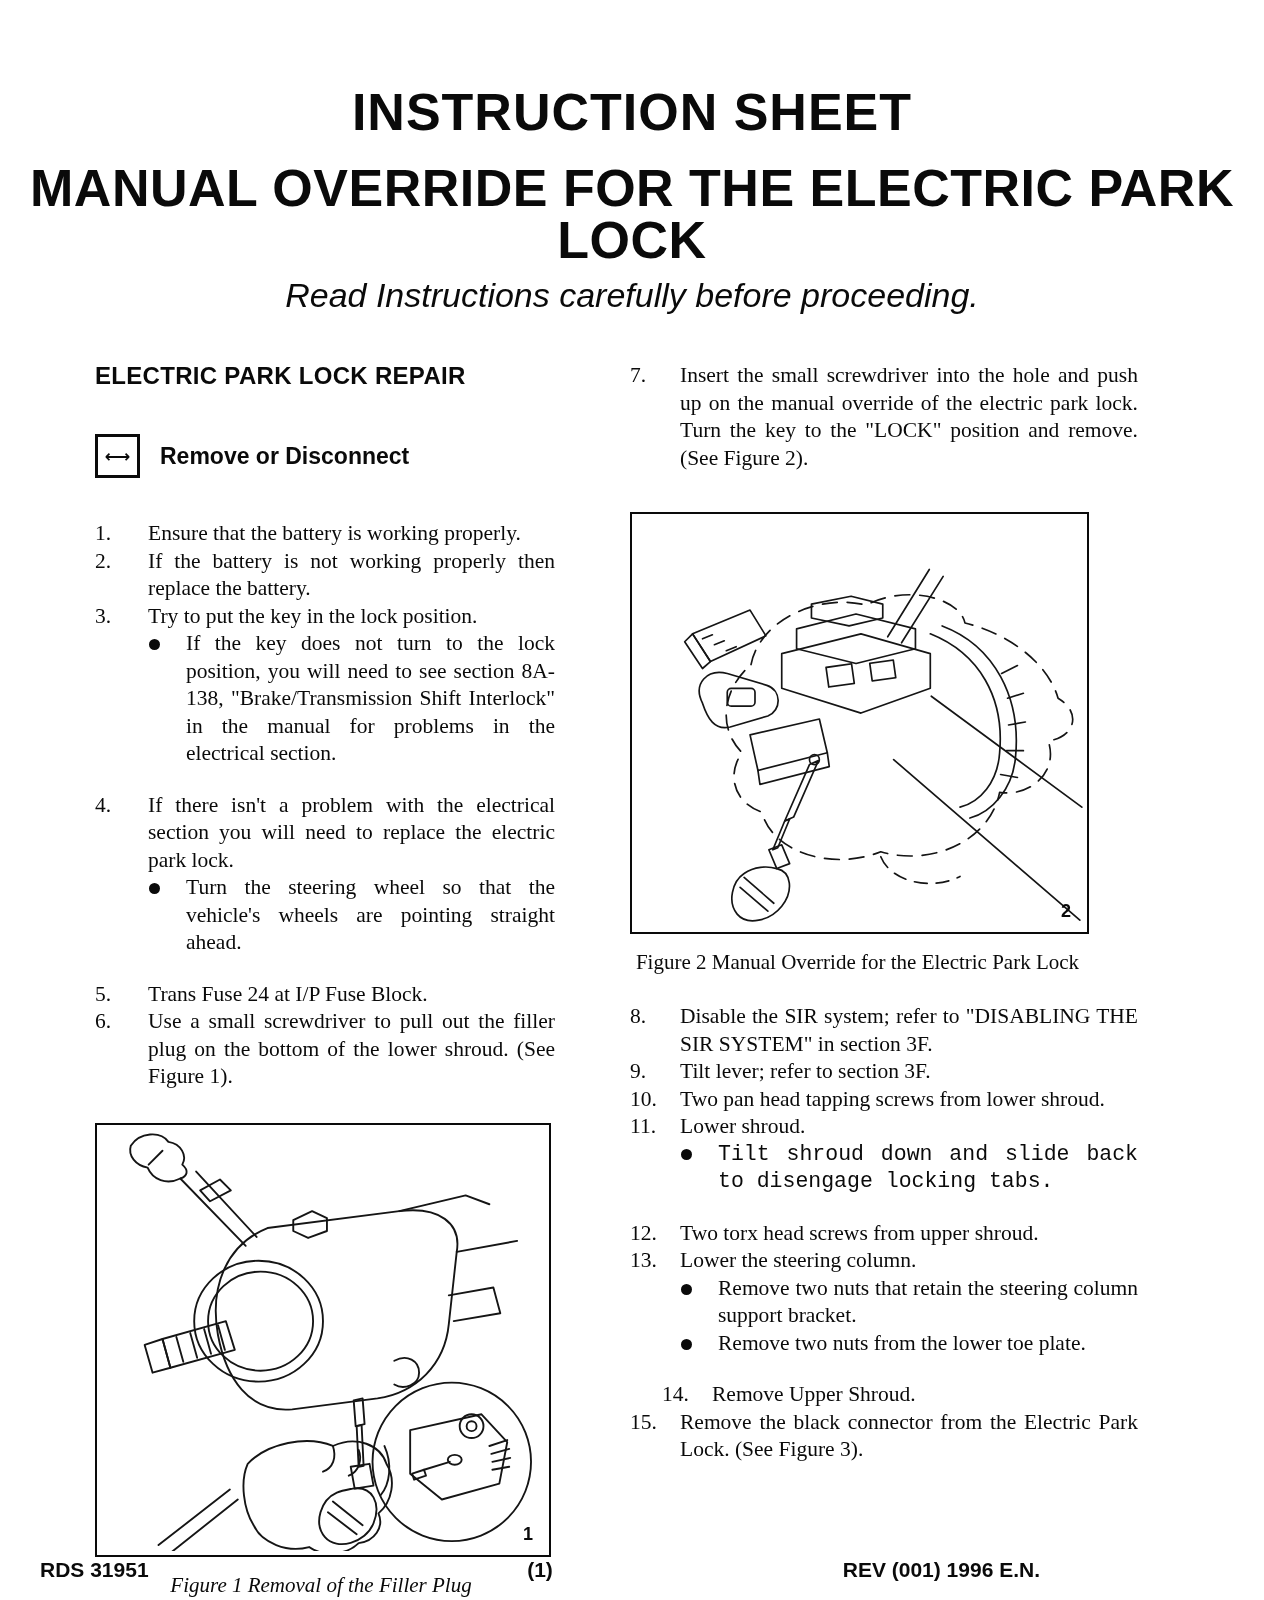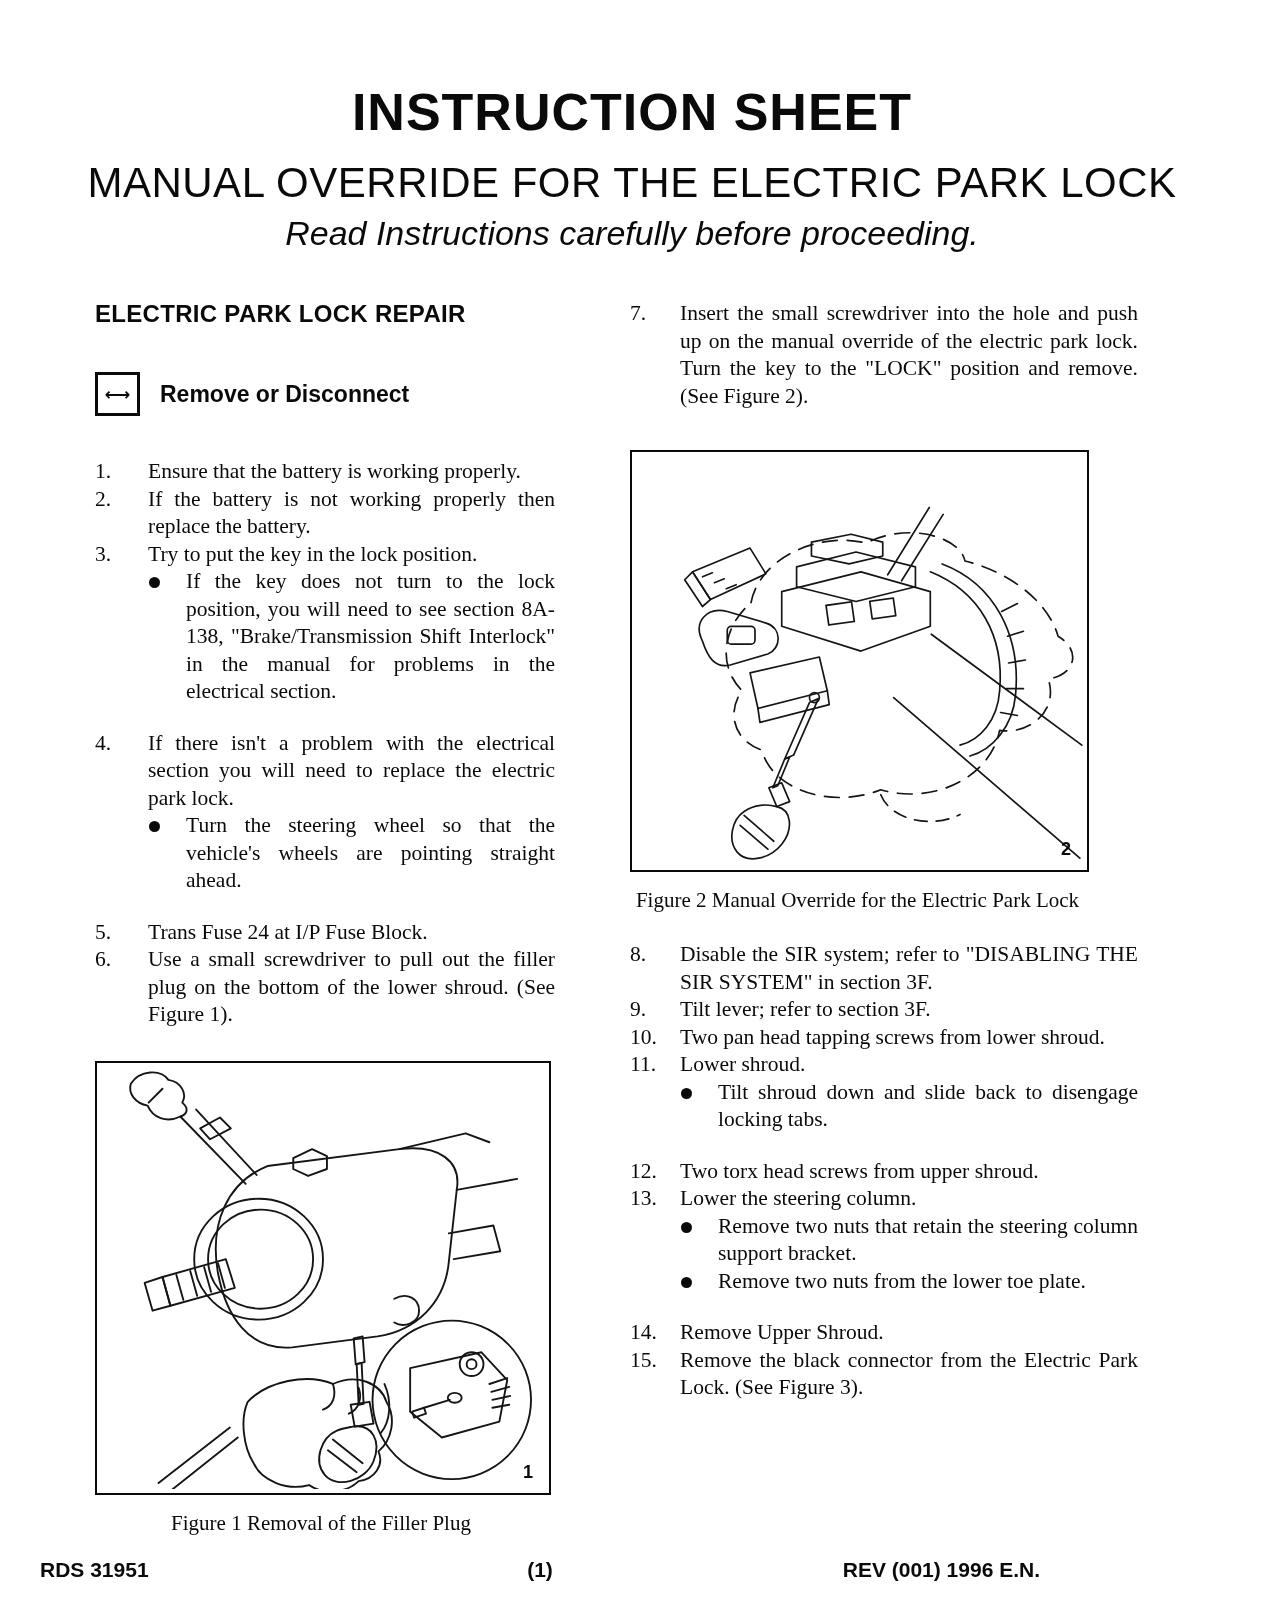--- a/index.html
+++ b/index.html
@@ -11,22 +11,22 @@
   }
   .page{width:1264px;height:1600px;position:relative;}
 
   
   .header{text-align:center;padding-top:86px;}
   .title{
     font-family:"Liberation Sans", sans-serif;font-weight:bold;
     font-size:52px;letter-spacing:1px;line-height:1;margin:0;
   }
   .subtitle{
-    font-family:"Liberation Sans", sans-serif;font-weight:normal;
-    font-size:42px;letter-spacing:0.5px;margin-top:24px;line-height:1;
+    font-family:"Liberation Sans", sans-serif;font-weight:bold;
+    font-size:52px;letter-spacing:0.5px;margin-top:24px;line-height:1;
   }
   .subheading{
     font-family:"Liberation Sans", sans-serif;font-weight:bold;
     font-size:35px;margin-top:16px;line-height:1;
   }
   .note{
     font-family:"Liberation Sans", sans-serif;font-style:italic;
     font-size:34px;margin-top:12px;line-height:1;
   }
 
@@ -72,21 +72,21 @@
   .fig1-box{width:452px;height:430px;margin-top:32px;}
   .fig2-box{width:455px;height:418px;margin-top:40px;}
   .fig-num{
     position:absolute;right:16px;bottom:10px;
     font-family:"Liberation Sans", sans-serif;font-weight:bold;font-size:18px;
   }
   .fig-caption{
     text-align:center;font-size:21px;margin-top:16px;line-height:1.2;
   }
   .fig2-caption{width:455px;}
-  .fig1-caption{width:452px;}
+  .fig1-caption{width:452px;font-style:italic;}
   svg{display:block;}
 
   
   .footer{
     position:absolute;left:0;bottom:18px;width:1168px;
     display:flex;align-items:baseline;
     font-family:"Liberation Sans", sans-serif;font-weight:bold;font-size:21px;
   }
   .footer .f-left{width:420px;flex:none;padding-left:40px;}
   .footer .f-center{flex:1;text-align:center;}
@@ -267,42 +267,42 @@
           <span class="txt">Tilt lever; refer to section 3F.</span>
         </div>
         <div class="step">
           <span class="num" style="width:50px;">10.</span>
           <span class="txt">Two pan head tapping screws from lower shroud.</span>
         </div>
         <div class="step">
           <span class="num" style="width:50px;">11.</span>
           <span class="txt">Lower shroud.</span>
         </div>
-        <div class="bullet" style="padding-left:50px;">
+        <div class="bullet" style="padding-left:50px;font-family:Liberation Mono, monospace;">
           <span class="dotcell"><span class="dot"></span></span>
           <span class="txt">Tilt shroud down and slide back to disengage locking tabs.</span>
         </div>
         <div class="step gap">
           <span class="num" style="width:50px;">12.</span>
           <span class="txt">Two torx head screws from upper shroud.</span>
         </div>
         <div class="step">
           <span class="num" style="width:50px;">13.</span>
           <span class="txt">Lower the steering column.</span>
         </div>
         <div class="bullet" style="padding-left:50px;">
           <span class="dotcell"><span class="dot"></span></span>
           <span class="txt">Remove two nuts that retain the steering column support bracket.</span>
         </div>
         <div class="bullet" style="padding-left:50px;">
           <span class="dotcell"><span class="dot"></span></span>
           <span class="txt">Remove two nuts from the lower toe plate.</span>
         </div>
         <div class="step gap">
-          <span class="num" style="width:50px;">14.</span>
+          <span class="num" style="width:50px;margin-left:32px;">14.</span>
           <span class="txt">Remove Upper Shroud.</span>
         </div>
         <div class="step">
           <span class="num" style="width:50px;">15.</span>
           <span class="txt">Remove the black connector from the Electric Park Lock.  (See Figure 3).</span>
         </div>
       </div>
     </div>
   </div>
 

